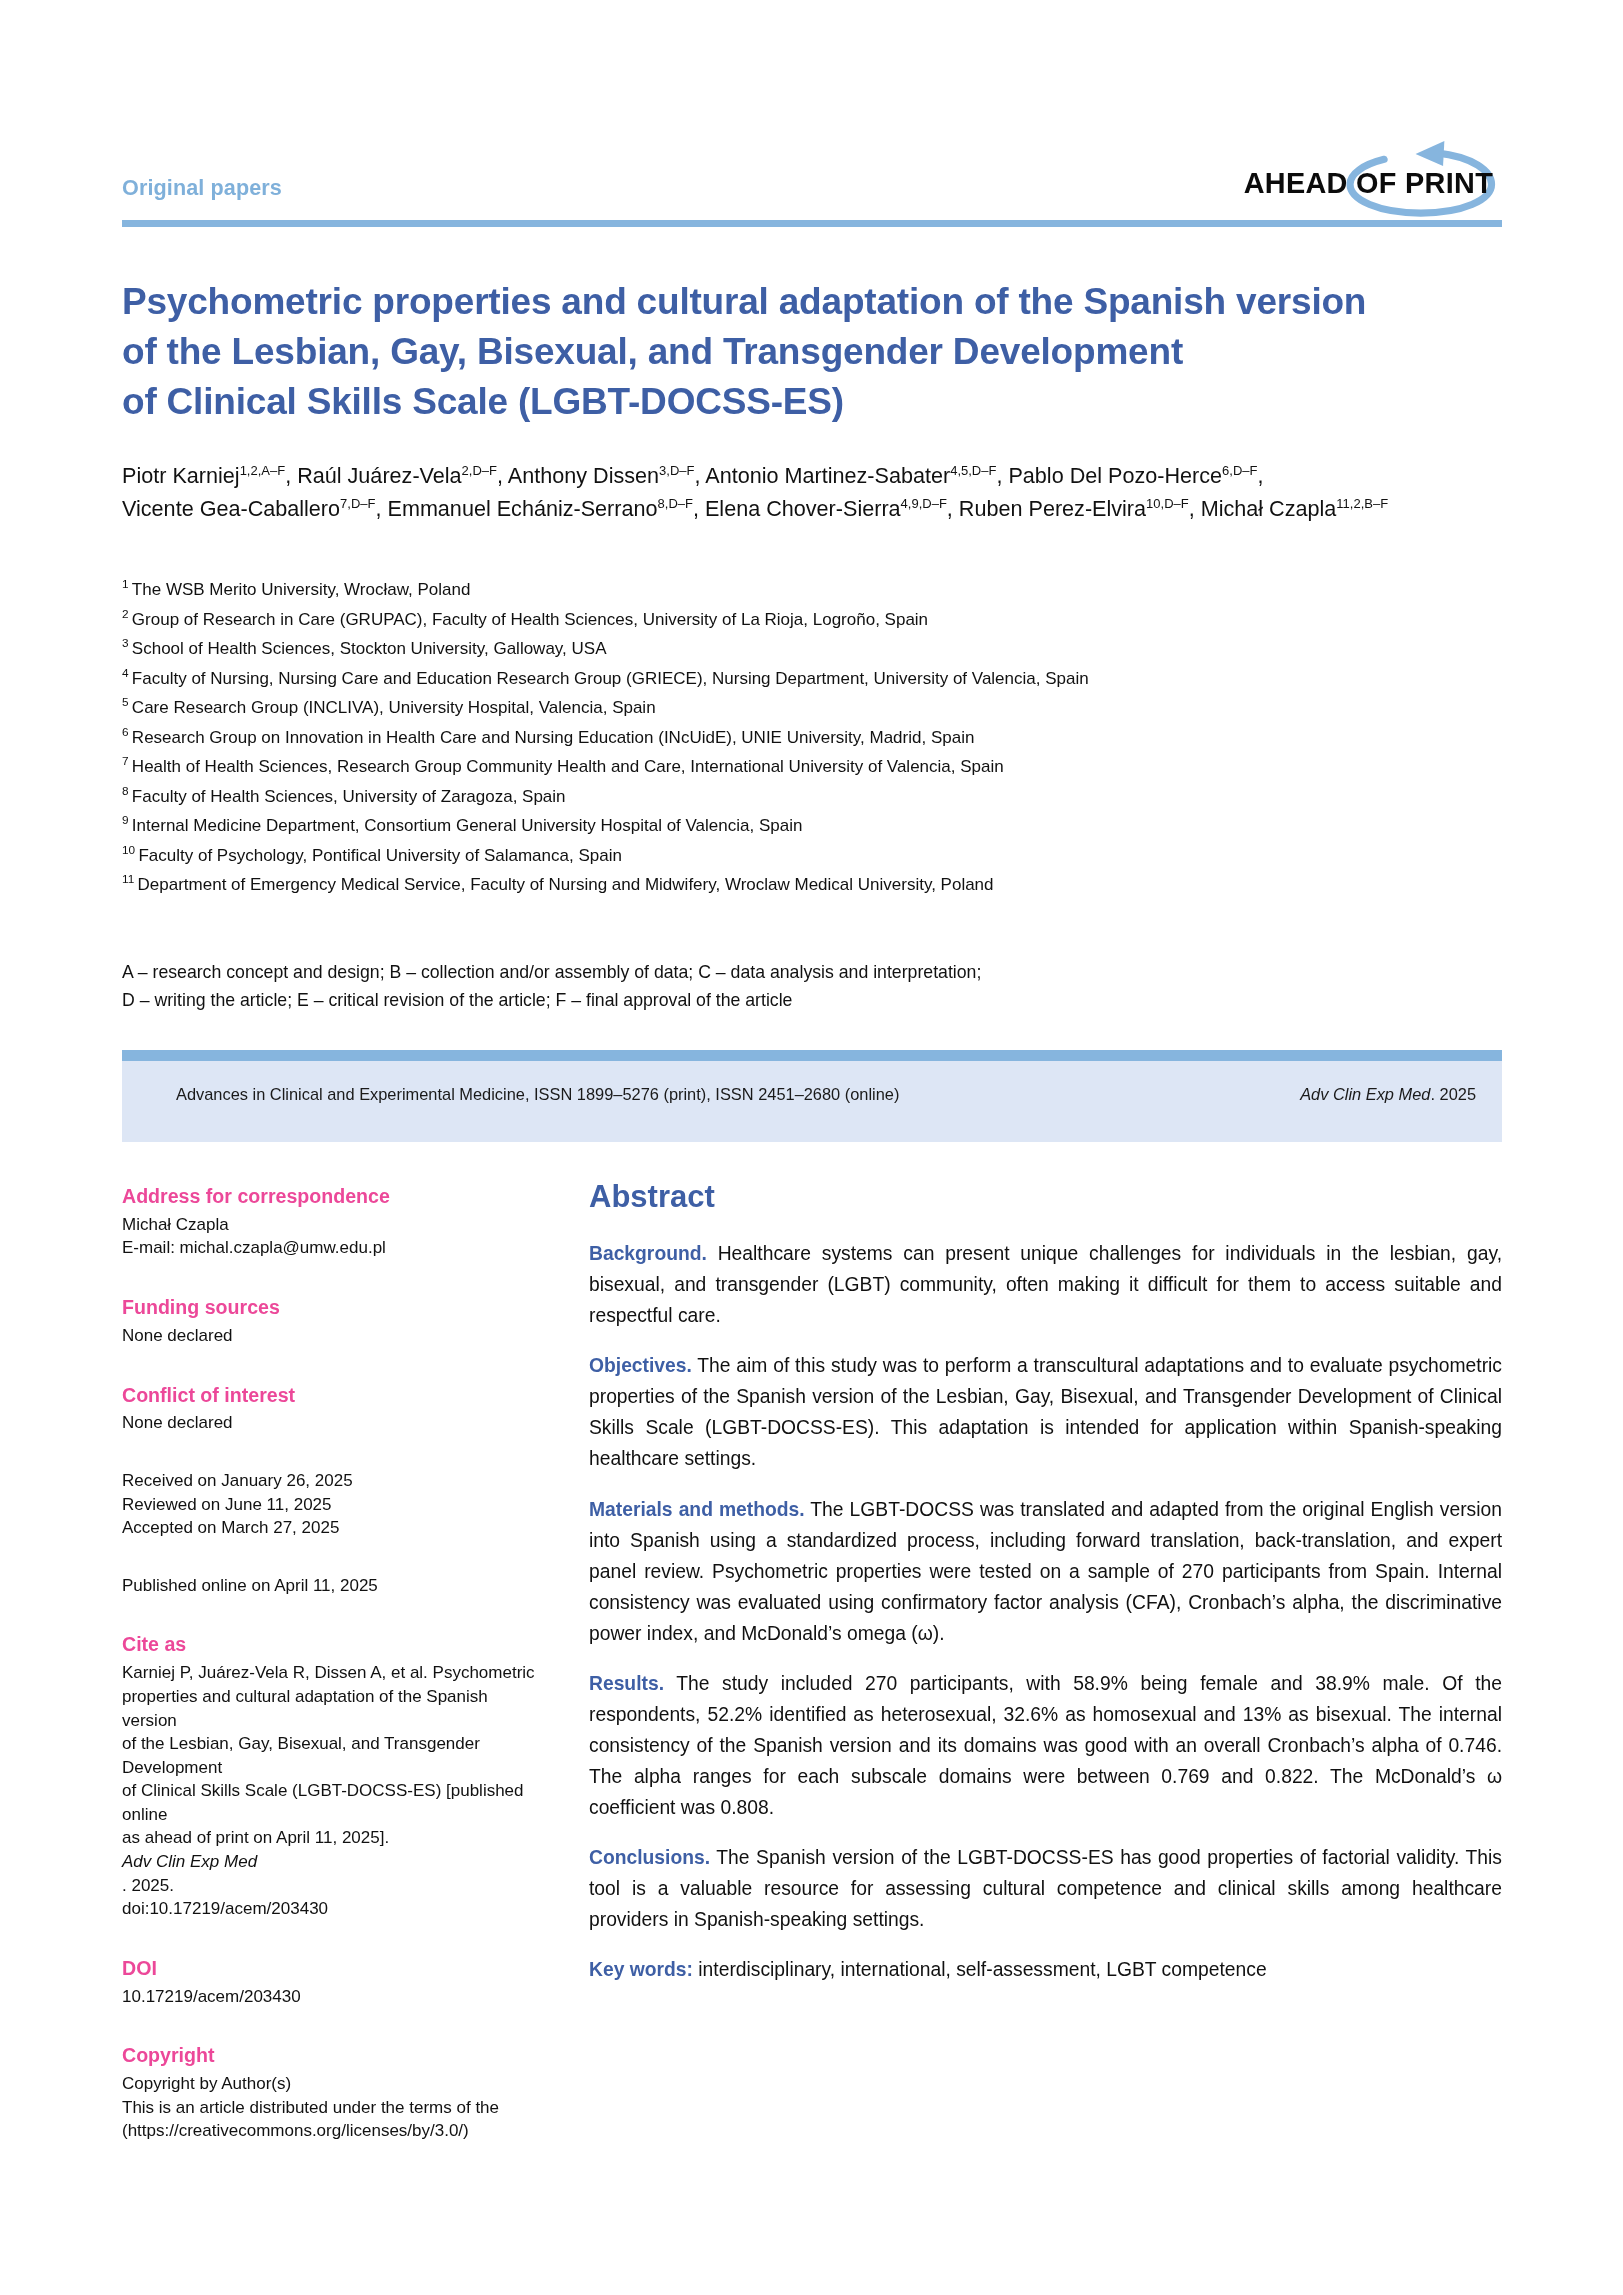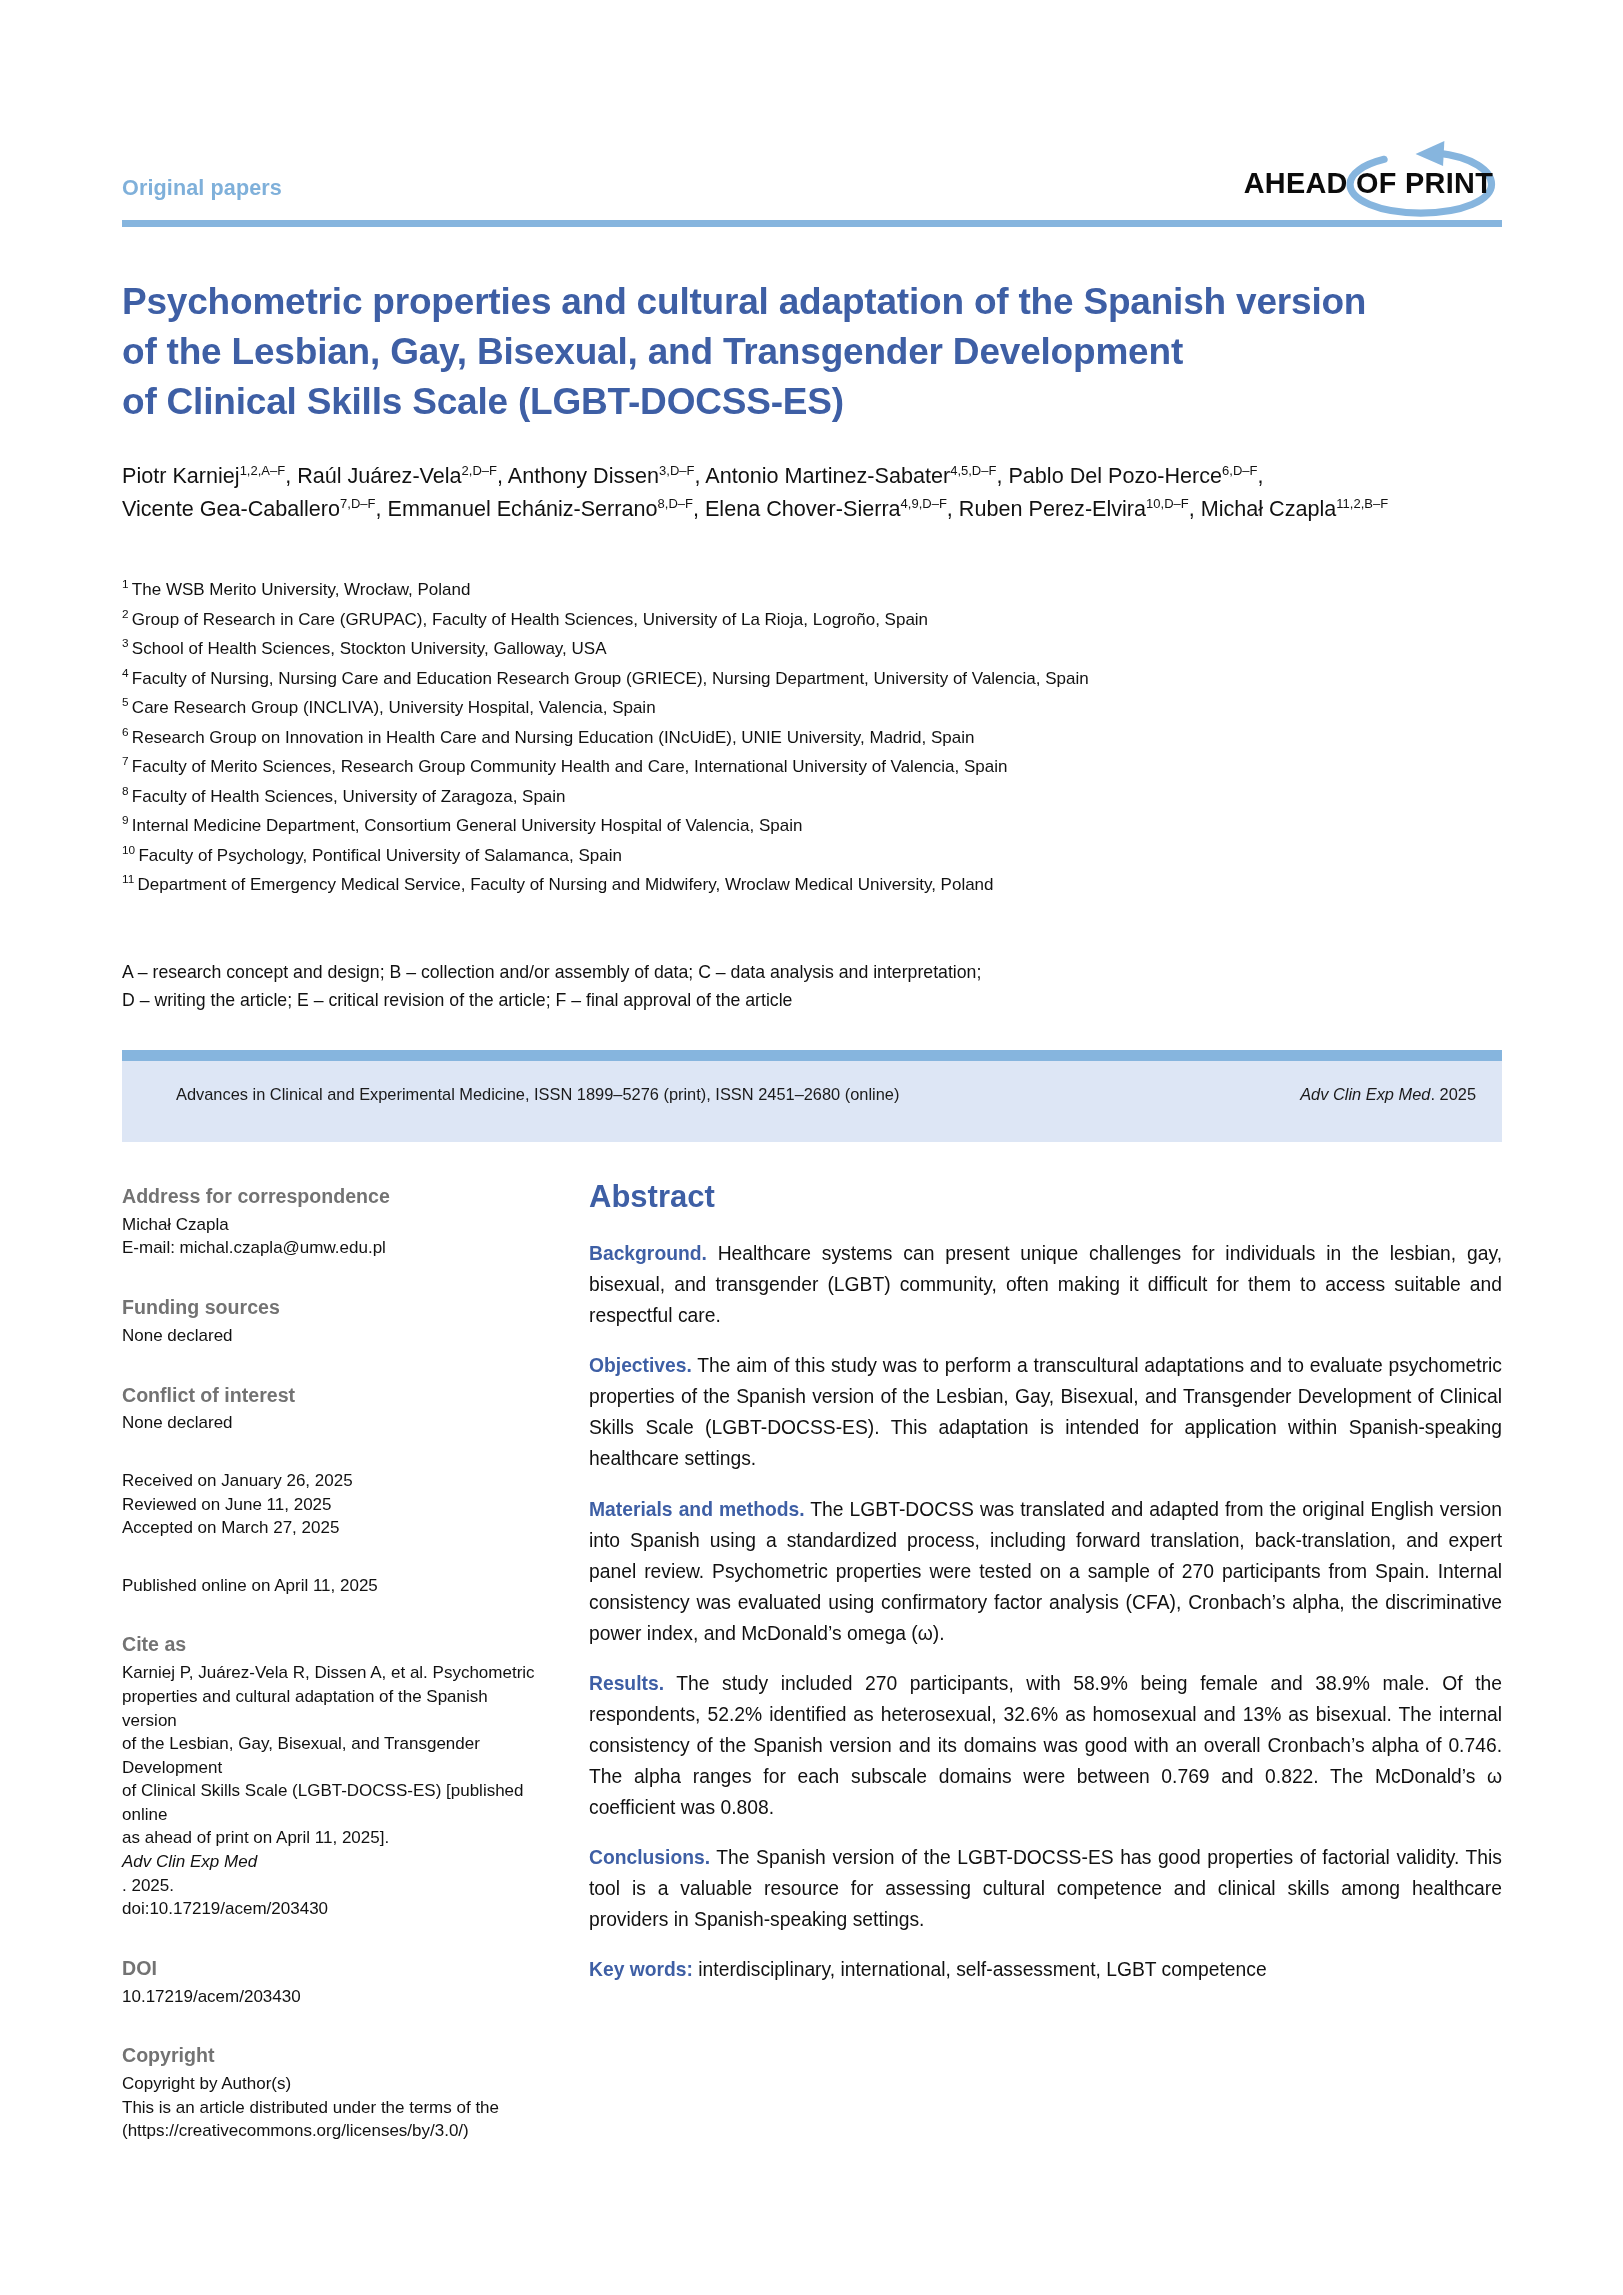--- a/index.html
+++ b/index.html
@@ -152,21 +152,21 @@
   .sidebar {
     position: absolute;
     left: 122px;
     top: 1183px;
     width: 419px;
   }
   .sb-block { margin-bottom: 34px; }
   .sb-h {
     font-size: 19.6px;
     font-weight: bold;
-    color: #737373;
+    color: #ec4899;
     margin-bottom: 3.9px;
     line-height: 26px;
   }
   .sb-t {
     font-size: 17px;
     line-height: 23.6px;
     color: #111;
   }
   .sb-t span { display: block; }
   .sb-t i { font-style: italic; }
@@ -228,21 +228,21 @@
     <span class="author-line" id="author-line-2"><span>Vicente Gea-Caballero</span><sup>7,D–F</sup>, <span>Emmanuel Echániz-Serrano</span><sup>8,D–F</sup>, <span>Elena Chover-Sierra</span><sup>4,9,D–F</sup>, <span>Ruben Perez-Elvira</span><sup>10,D–F</sup>, <span>Michał Czapla</span><sup>11,2,B–F</sup></span>
   </div>
 
   <div class="affils" id="affiliations">
       <span class="affil"><span class="num">1</span><span>The WSB Merito University, Wrocław, Poland</span></span>
       <span class="affil"><span class="num">2</span><span>Group of Research in Care (GRUPAC), Faculty of Health Sciences, University of La Rioja, Logroño, Spain</span></span>
       <span class="affil"><span class="num">3</span><span>School of Health Sciences, Stockton University, Galloway, USA</span></span>
       <span class="affil"><span class="num">4</span><span>Faculty of Nursing, Nursing Care and Education Research Group (GRIECE), Nursing Department, University of Valencia, Spain</span></span>
       <span class="affil"><span class="num">5</span><span>Care Research Group (INCLIVA), University Hospital, Valencia, Spain</span></span>
       <span class="affil"><span class="num">6</span><span>Research Group on Innovation in Health Care and Nursing Education (INcUidE), UNIE University, Madrid, Spain</span></span>
-      <span class="affil"><span class="num">7</span><span>Faculty of Merito Sciences, Research Group Community Health and Care, International University of Valencia, Spain</span></span>
+      <span class="affil"><span class="num">7</span><span>Health of Health Sciences, Research Group Community Health and Care, International University of Valencia, Spain</span></span>
       <span class="affil"><span class="num">8</span><span>Faculty of Health Sciences, University of Zaragoza, Spain</span></span>
       <span class="affil"><span class="num">9</span><span>Internal Medicine Department, Consortium General University Hospital of Valencia, Spain</span></span>
       <span class="affil"><span class="num">10</span><span>Faculty of Psychology, Pontifical University of Salamanca, Spain</span></span>
       <span class="affil"><span class="num">11</span><span>Department of Emergency Medical Service, Faculty of Nursing and Midwifery, Wroclaw Medical University, Poland</span></span>
     </div>
 
   <div class="contrib">
     <span>A – research concept and design; B – collection and/or assembly of data; C – data analysis and interpretation;</span>
     <span>D – writing the article; E – critical revision of the article; F – final approval of the article</span>
   </div>

